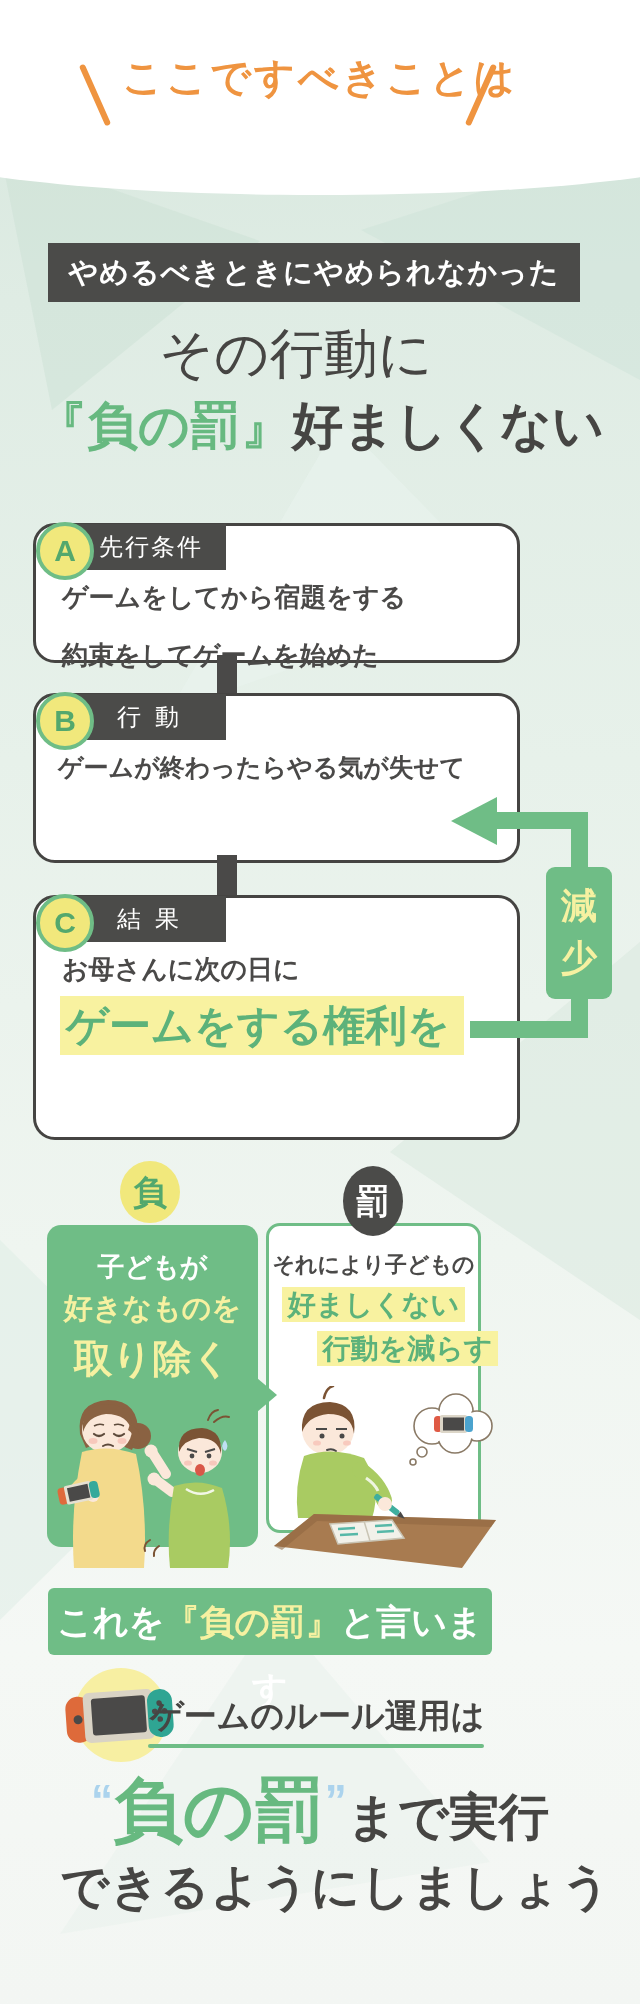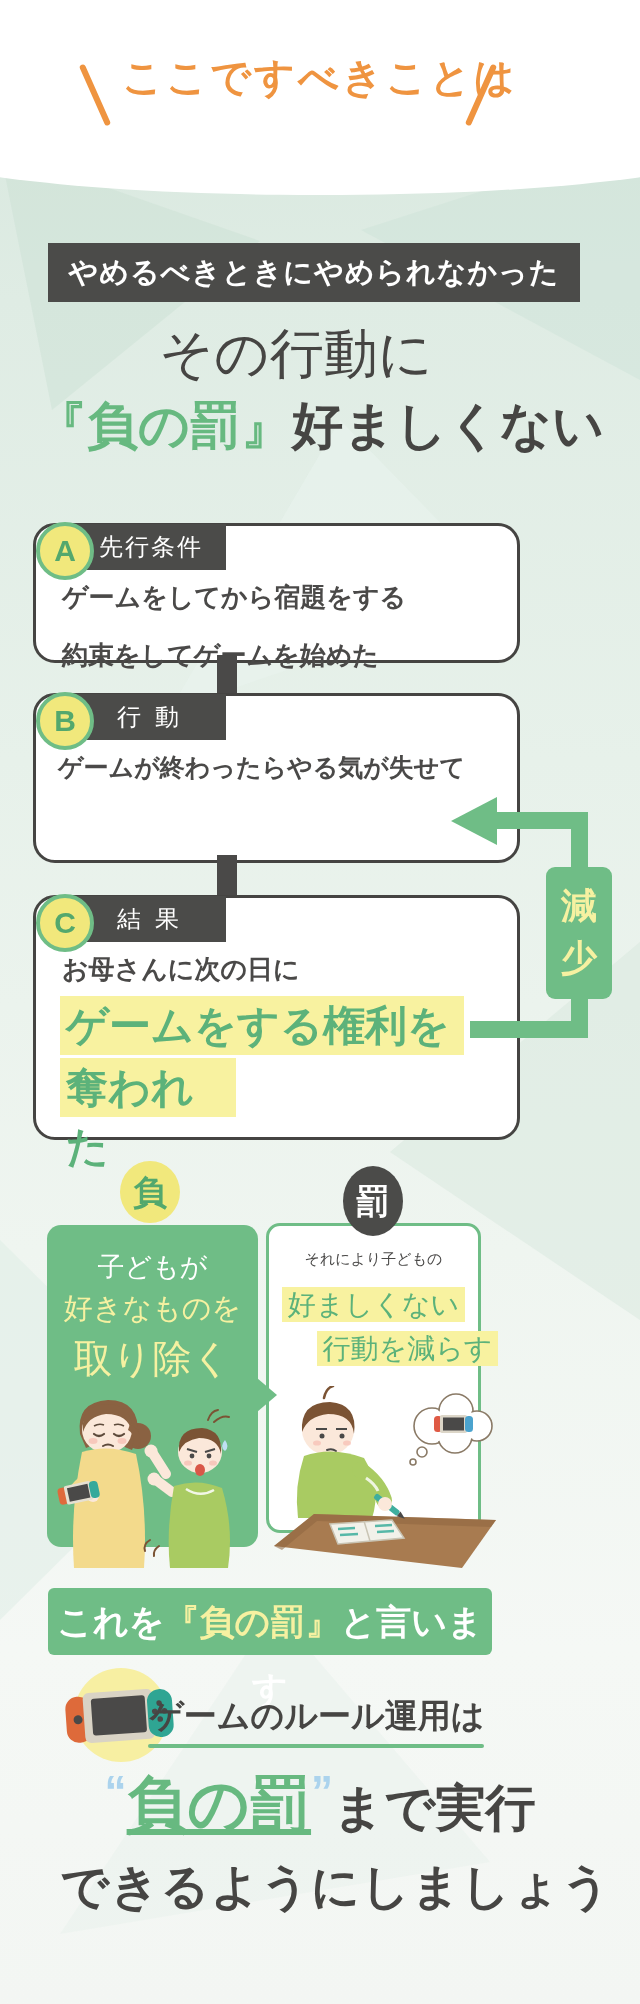--- a/index.html
+++ b/index.html
@@ -48,39 +48,39 @@
   .gc-bottom{left:470px;top:1021px;width:118px;height:17px;z-index:3;}
   .decrease-box{left:546px;top:867px;width:66px;height:132px;border-radius:9px;z-index:4;text-align:center;padding-top:13px;box-sizing:border-box;}
   .decrease-box div{color:#F6F1A1;font-size:36px;font-weight:bold;line-height:52px;}
   
   .badge{border-radius:50%;text-align:center;font-weight:bold;z-index:5;}
   .badge-negative{left:120px;top:1161px;width:60px;height:62px;background:#F1E87C;color:#53A86D;font-size:34px;line-height:62px;}
   .badge-punishment{left:343px;top:1166px;width:60px;height:70px;background:#4B4B49;color:#ffffff;font-size:34px;line-height:70px;}
   .card-negative{left:47px;top:1225px;width:211px;height:322px;background:#6FBD86;border-radius:14px;z-index:3;}
   .card-pointer{left:257px;top:1378px;width:0;height:0;border-top:17px solid transparent;border-bottom:17px solid transparent;border-left:20px solid #6FBD86;z-index:4;}
   .card-punishment{left:266px;top:1223px;width:215px;height:310px;background:#ffffff;border:3px solid #6FBD86;border-radius:14px;z-index:3;box-sizing:border-box;}
-  .card-line{position:absolute;width:100%;text-align:center;font-weight:normal;}
+  .card-line{position:absolute;width:100%;text-align:center;font-weight:bold;}
   .cn-l1{top:24px;font-size:27px;color:#ffffff;}
   .cn-l2{top:64px;font-size:29px;color:#F6F1A1;}
   .cn-l3{top:107px;font-size:39px;color:#F6F1A1;}
-  .cp-l1{top:24px;font-size:15px;color:#4A4948;}
+  .cp-l1{top:24px;font-size:22px;color:#4A4948;}
   .cp-l2{top:60px;font-size:28px;}
   .cp-l3{top:104px;font-size:28px;margin-left:34px;}
   .cp-l2 span,.cp-l3 span{background:#F8F2A0;color:#5CB27A;padding:2px 6px;}
   .illus{z-index:4;}
   
   .banner{left:48px;top:1588px;width:444px;height:67px;background:#6FBD86;border-radius:6px;line-height:67px;text-align:center;font-size:35px;font-weight:bold;color:#ffffff;z-index:3;}
   .banner .em{color:#F6F1A1;}
   .icon-circle{left:74px;top:1668px;width:94px;height:94px;border-radius:50%;background:#F7EFA2;z-index:3;}
   .switch-svg{left:58px;top:1682px;z-index:4;}
   .rule-text{left:150px;top:1694px;font-size:33px;font-weight:bold;color:#464543;z-index:4;}
   .rule-underline{left:148px;top:1744px;width:336px;height:4px;background:#6FBD86;border-radius:2px;z-index:4;}
   .closing-l1{left:0;top:1764px;width:640px;text-align:center;font-weight:bold;color:#464543;z-index:3;}
   .closing-l1 .q{color:#ABD3ED;font-size:44px;vertical-align:18px;}
-  .closing-l1 .em{color:#67B980;font-size:61px;text-decoration:underline;}
+  .closing-l1 .em{color:#67B980;font-size:70px;}
   .closing-l1 .rest{font-size:50px;}
   .closing-l2{left:16px;top:1855px;width:640px;text-align:center;font-size:48px;font-weight:bold;color:#464543;letter-spacing:1px;z-index:3;}
 </style>
 </head>
 <body>
 
 <div id="canvas">
 
   <div class="facet" style="left:0;top:150px;width:260px;height:260px;background:#c9dfd2;clip-path:polygon(0 0,100% 35%,20% 100%);opacity:.45;"></div>
   <div class="facet" style="left:330px;top:140px;width:310px;height:300px;background:#cde2d6;clip-path:polygon(100% 0,100% 80%,10% 30%);opacity:.45;"></div>
@@ -114,21 +114,20 @@
   <div class="abs flow-text" style="left:58px;top:750px;font-size:25px;">ゲームが終わったらやる気が失せて</div>
 
   <div class="abs dark-shaft" style="left:217px;top:855px;height:46px;"></div>
   <div class="abs dark-head" style="left:204px;top:899px;"></div>
 
   <div class="abs flow-box box-c"></div>
   <div class="abs flow-label label-c">結果</div>
   <div class="abs flow-circle circle-c">C</div>
   <div class="abs flow-text" style="left:62px;top:952px;">お母さんに次の日に</div>
   <div class="abs hl" style="left:60px;top:996px;width:404px;height:59px;font-size:42px;line-height:59px;padding-left:6px;box-sizing:border-box;">ゲームをする権利を</div>
-  <div class="abs hl" style="left:60px;top:1058px;width:176px;height:59px;font-size:42px;line-height:59px;padding-left:6px;box-sizing:border-box;">奪われた</div>
 
   <div class="abs gc-head"></div>
   <div class="abs green gc-top"></div>
   <div class="abs green gc-vert"></div>
   <div class="abs green gc-bottom"></div>
   <div class="abs green decrease-box">
     <div>減</div>
     <div>少</div>
   </div>
 

